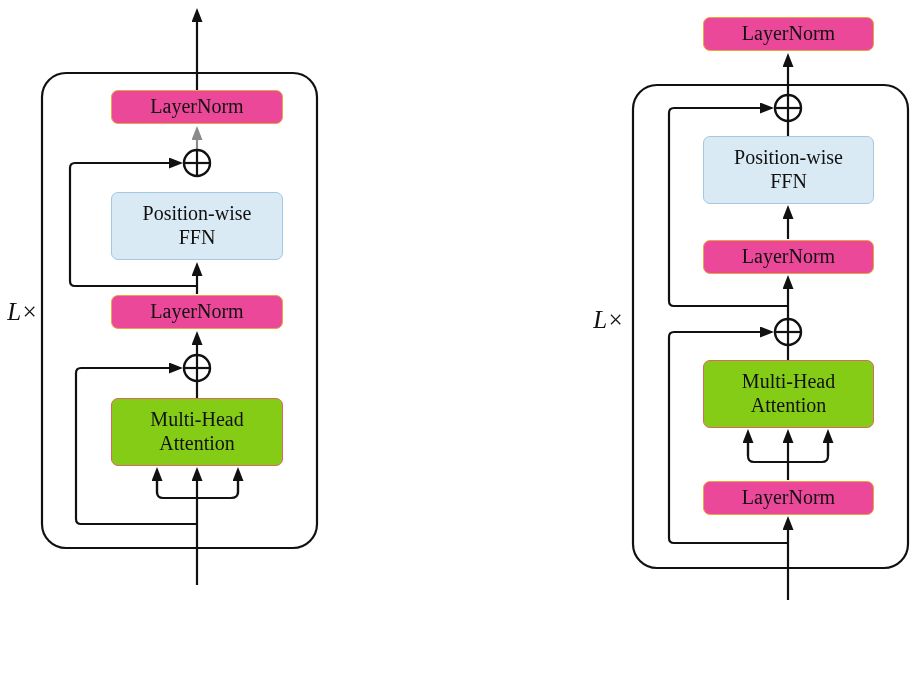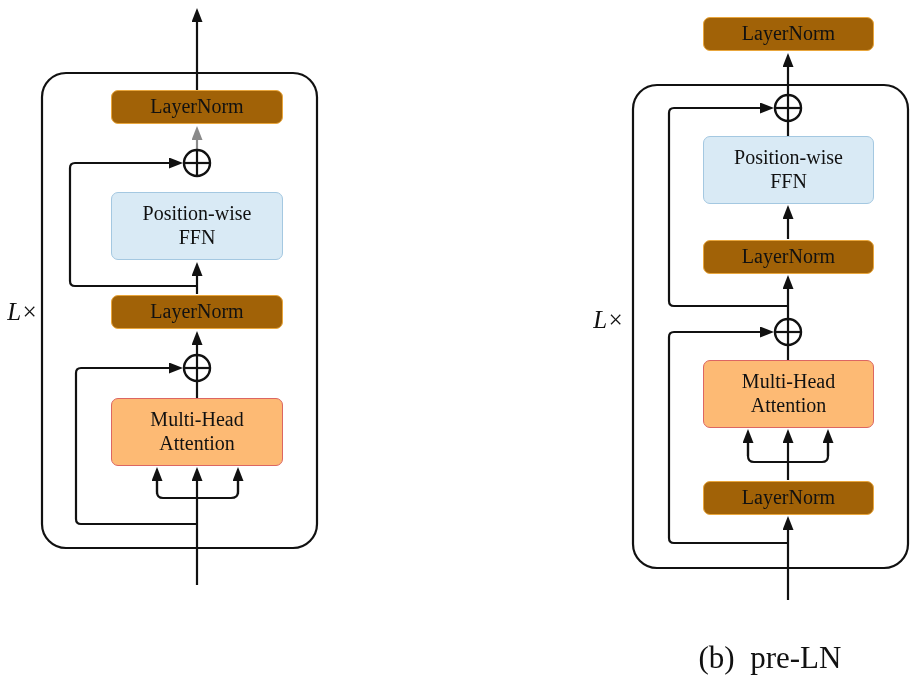--- a/index.html
+++ b/index.html
@@ -31,23 +31,23 @@
     box-sizing: border-box;
     border-radius: 7px;
     display: flex;
     align-items: center;
     justify-content: center;
     text-align: center;
     font-size: 20px;
     line-height: 1.18;
   }
   .box-label { white-space: pre-line; }
-  .layernorm { background: #a16207; border: 1.6px solid #E9A63C; }
+  .layernorm { background: #ec4899; border: 1.6px solid #E9A63C; }
   .ffn       { background: #D9EAF5; border: 1.6px solid #A4C8E1; }
-  .attention { background: #fdba74; border: 1.6px solid #DC6662; }
+  .attention { background: #84cc16; border: 1.6px solid #DC6662; }
 
   .repeat-label {
     position: absolute;
     width: 38px;
     text-align: right;
     font-size: 25px;
     font-style: italic;
     line-height: 1.1;
   }
   .caption {
@@ -186,15 +186,14 @@
     <span class="box-label">Multi-Head
 Attention</span>
   </div>
 
   <div class="box layernorm" style="left:703px; top:481px; width:171px; height:34px;">
     <span class="box-label">LayerNorm</span>
   </div>
 
   <div class="repeat-label" style="left:586px; top:306px;">L×</div>
 
-  <div class="caption" style="left:630px; top:640px;">(b)  pre-LN</div>
 
 </div>
 
 </body></html>

